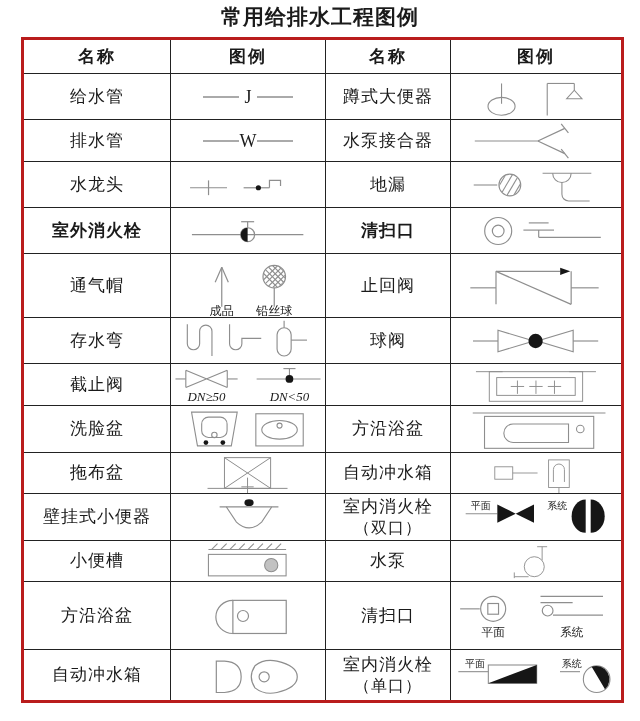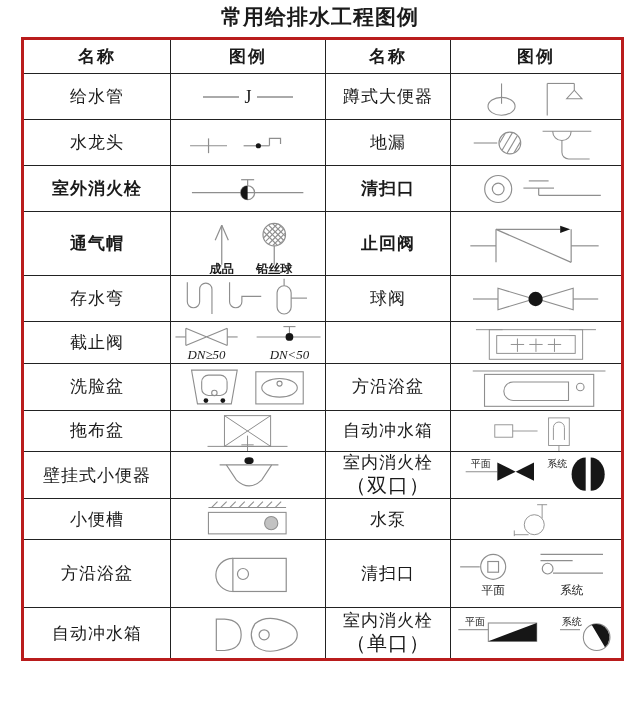--- a/index.html
+++ b/index.html
@@ -18,21 +18,21 @@
     border:3px solid #b91c1c;
   }
   td,th{
     border:1px solid #222;padding:0;text-align:center;vertical-align:middle;
     overflow:hidden;
   }
   th{font-size:17px;font-weight:bold;letter-spacing:2px;}
   td.name{font-size:17px;letter-spacing:1px;line-height:1.25;}
   td.legend-cell{line-height:0;}
   td.legend-cell svg{display:inline-block;vertical-align:middle;}
-  .sub{font-size:20px;display:block;}
+  .sub{font-size:16px;display:block;}
   svg text{font-family:"Liberation Serif","DejaVu Serif",serif;}
 </style>
 </head>
 <body>
 
 <div class="page-title">常用给排水工程图例</div>
 
 <table class="legend">
   <colgroup>
     <col style="width:148px">
@@ -63,20 +63,40 @@
               <g stroke="#8e8e8e" stroke-width="1.3" fill="none">
                 <line x1="42" y1="10" x2="42" y2="34"></line>
                 <ellipse cx="42" cy="37" rx="16" ry="10.5"></ellipse>
                 <line x1="96" y1="10" x2="96" y2="48"></line>
                 <line x1="96" y1="10" x2="128" y2="10"></line>
                 <line x1="128" y1="10" x2="128" y2="18"></line>
                 <polygon points="119,28 137,28 128,18"></polygon>
               </g>
             </svg></span></td>
       </tr>
+      <tr style="height: 42px;">
+        <td class="name">排水管</td>
+        <td class="legend-cell"><span><svg viewBox="0 0 150 22" height="22">
+              <g stroke="#8e8e8e" stroke-width="1.3" fill="none">
+                <line x1="30" y1="11" x2="66" y2="11"></line>
+                <line x1="84" y1="11" x2="120" y2="11"></line>
+                <text x="75" y="17" font-size="18" fill="#1a1a1a" stroke="none" text-anchor="middle">W</text>
+              </g>
+            </svg></span></td>
+        <td class="name">水泵接合器</td>
+        <td class="legend-cell"><span><svg viewBox="0 0 160 40" height="36">
+              <g stroke="#8e8e8e" stroke-width="1.3" fill="none">
+                <line x1="12" y1="20" x2="82" y2="20"></line>
+                <line x1="82" y1="20" x2="112" y2="6"></line>
+                <line x1="82" y1="20" x2="112" y2="34"></line>
+                <line x1="108" y1="1" x2="116" y2="11"></line>
+                <line x1="108" y1="29" x2="116" y2="39"></line>
+              </g>
+            </svg></span></td>
+      </tr>
       <tr style="height: 46px;">
         <td class="name">水龙头</td>
         <td class="legend-cell"><span><svg viewBox="0 0 150 26" height="24">
               <g stroke="#8e8e8e" stroke-width="1.3" fill="none">
                 <line x1="12" y1="16" x2="52" y2="16"></line>
                 <line x1="32" y1="8" x2="32" y2="24"></line>
                 <line x1="70" y1="16" x2="98" y2="16"></line>
                 <circle cx="86" cy="16" r="2.8" fill="#161616" stroke="none"></circle>
                 <path d="M98,16 V8 H110 V14"></path>
               </g>
@@ -120,21 +140,21 @@
               <g stroke="#8e8e8e" stroke-width="1.3" fill="none">
                 <circle cx="38" cy="20" r="15"></circle>
                 <circle cx="38" cy="20" r="6.5"></circle>
                 <line x1="72" y1="11" x2="94" y2="11"></line>
                 <line x1="66" y1="19" x2="100" y2="19"></line>
                 <line x1="83" y1="19" x2="83" y2="27"></line>
                 <line x1="83" y1="27" x2="152" y2="27"></line>
               </g>
             </svg></span></td>
       </tr>
-      <tr style="height: 64px; font-weight: bold;">
+      <tr style="height: 64px;">
         <td class="name">通气帽</td>
         <td class="legend-cell"><span><svg viewBox="0 0 160 64" height="60">
               <g stroke="#8e8e8e" stroke-width="1.3" fill="none">
                 <line x1="52" y1="54" x2="52" y2="12"></line>
                 <line x1="52" y1="12" x2="45" y2="28"></line>
                 <line x1="52" y1="12" x2="59" y2="28"></line>
                 <defs>
                   <clipPath id="cpv">
                     <circle cx="108" cy="22" r="11.5"></circle>
                   </clipPath>

